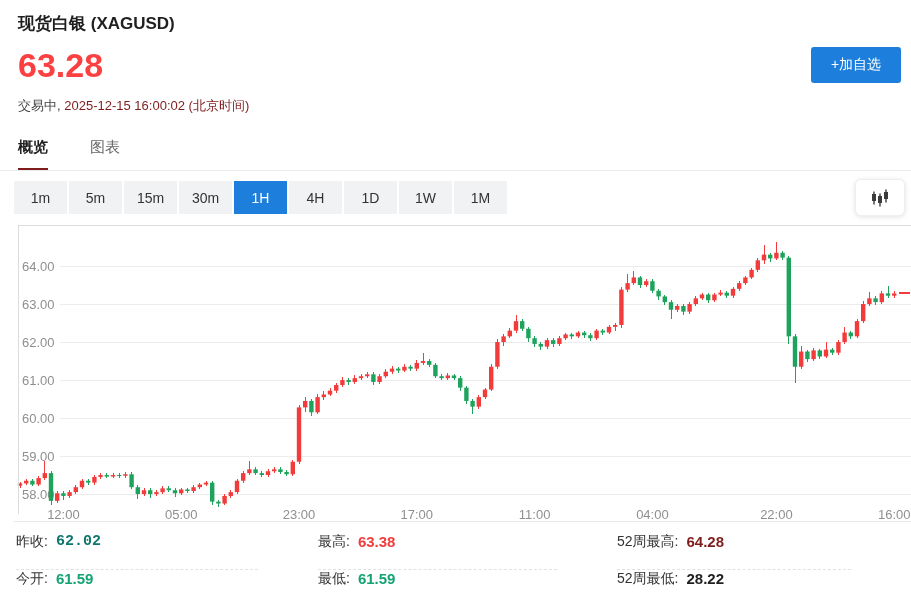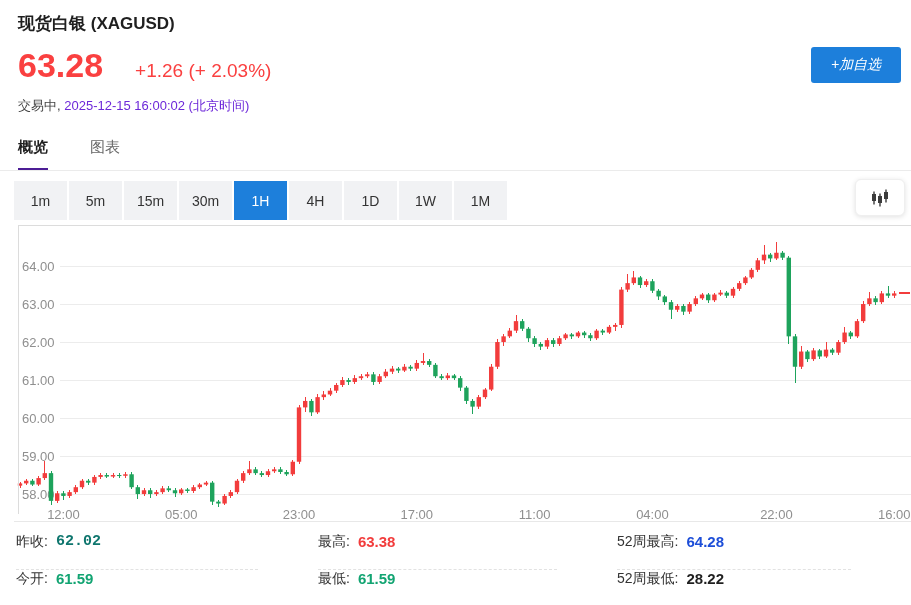--- a/index.html
+++ b/index.html
@@ -7,32 +7,32 @@
     font-family:"Liberation Sans","DejaVu Sans",sans-serif; color:#222; }
   .page { position:relative; width:911px; height:605px; background:#fff; }
 
   .title { position:absolute; top:12px; left:18px; font-size:17px; font-weight:600; color:#1f1f1f; }
 
   .price-row { position:absolute; top:46px; left:18px; display:flex; align-items:baseline; gap:32px; }
   .price-big { font-size:34px; font-weight:700; color:#fa4040; }
   .price-change { font-size:19px; color:#fa4040; }
 
   .status-row { position:absolute; top:97px; left:18px; font-size:13px; color:#444; }
-  .status-time { color:#6d28d9; }
+  .status-time { color:#7f1d1d; }
 
   .add-btn { position:absolute; top:47px; right:10px; width:90px; height:36px;
-    background:#1d7fdb; color:#fff; font-size:14px; border:none; border-radius:3px; cursor:pointer;font-style:italic; }
+    background:#1d7fdb; color:#fff; font-size:14px; border:none; border-radius:3px; cursor:pointer; }
 
   .tabs { position:absolute; top:138px; left:18px; display:flex; gap:42px; font-size:15px; }
   .tab { padding-bottom:11px; color:#666; cursor:pointer; }
-  .tab.active { color:#1f1f1f; font-weight:700; border-bottom:3px solid #4c1d95; }
+  .tab.active { color:#1f1f1f; font-weight:700; border-bottom:3px solid #7f1d1d; }
   .tabs-divider { position:absolute; top:170px; left:0; width:911px; height:1px; background:#ebebeb; }
 
   .toolbar { position:absolute; top:181px; left:14px; display:flex; gap:2px; }
-  .tf-btn { width:53px; height:39px; background:#f1f2f4; border:none; font-size:14px; color:#333; cursor:pointer; }
+  .tf-btn { width:53px; height:33px; background:#f1f2f4; border:none; font-size:14px; color:#333; cursor:pointer; }
   .tf-btn.active { background:#1d7fdb; color:#fff; }
 
   .kline-btn { position:absolute; top:179px; right:6px; width:50px; height:37px; background:#fff;
     border:1px solid #efefef; border-radius:6px; box-shadow:0 1px 5px rgba(0,0,0,0.12);
     display:flex; align-items:center; justify-content:center; cursor:pointer; }
 
   #chart { position:absolute; top:222px; left:0; width:832px; height:300px; }
 
   .stats { position:absolute; top:533px; left:16px; width:895px;
     display:grid; grid-template-columns:302px 299px auto; grid-auto-rows:37px; }
@@ -42,21 +42,20 @@
 </style>
 </head>
 <body>
 
 <div class="page">
 
   <div class="title">现货白银 (XAGUSD)</div>
 
   <div class="price-row">
     <span class="price-big">63.28</span>
-    <span class="price-change">+1.26 (+ 2.03%)</span>
   </div>
 
   <div class="status-row">
     <span>交易中,</span>
     <span class="status-time">2025-12-15 16:00:02 (北京时间)</span>
   </div>
 
   <button class="add-btn">+加自选</button>
 
   <div class="tabs">
@@ -416,21 +415,21 @@
     <div class="stat-cell r1">
       <span>昨收:</span>
         <b class="stat-value" style="color: #0f766e; font-family: Liberation Mono, monospace;">62.02</b>
     </div>
     <div class="stat-cell r1">
       <span>最高:</span>
         <b class="stat-value" style="color: rgb(242, 60, 60); margin-left: 8px;">63.38</b>
     </div>
     <div class="stat-cell r1">
       <span>52周最高:</span>
-        <b class="stat-value" style="color: #1d4ed8;">64.28</b>
+        <b class="stat-value" style="color: #7f1d1d;">64.28</b>
     </div>
     <div class="stat-cell">
       <span>今开:</span>
         <b class="stat-value" style="color: rgb(18, 164, 114);">61.59</b>
     </div>
     <div class="stat-cell">
       <span>最低:</span>
         <b class="stat-value" style="color: rgb(18, 164, 114);">61.59</b>
     </div>
     <div class="stat-cell">

